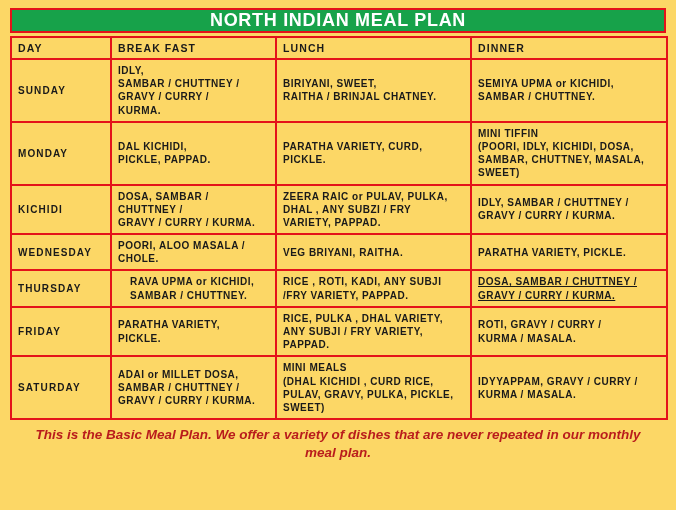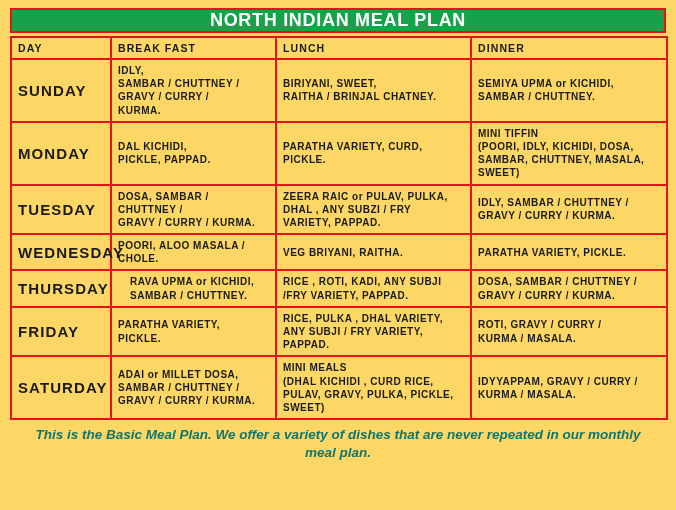--- a/index.html
+++ b/index.html
@@ -53,21 +53,21 @@
   thead th {
     text-align: left;
     font-size: 10.5px;
     font-weight: bold;
     letter-spacing: 1.1px;
     color: #1a1a1a;
     height: 22px;
     padding: 3px 6px;
   }
   td.day {
-    font-size: 15px;
+    font-size: 10px;
     font-weight: bold;
     letter-spacing: 1.1px;
     color: #1a1a1a;
   }
   td.meal-cell {
     font-size: 10px;
     font-weight: bold;
     letter-spacing: 0.5px;
     line-height: 1.32;
     color: #1a1a1a;
@@ -75,21 +75,21 @@
   col.c-day { width: 100px; }
   col.c-bf  { width: 165px; }
   col.c-lu  { width: 195px; }
   col.c-di  { width: 196px; }
   .footer {
     margin-top: 6px;
     text-align: center;
     font-size: 13.5px;
     font-weight: bold;
     font-style: italic;
-    color: #0f766e;
+    color: #b91c1c;
     line-height: 1.35;
     padding: 0 14px;
   }
 </style>
 </head>
 <body>
 
 <div class="page">
 
   <div class="title-bar">
@@ -128,21 +128,21 @@
         <td class="meal-cell" style="white-space: pre-line;">DAL KICHIDI,
 PICKLE, PAPPAD.</td>
         <td class="meal-cell" style="white-space: pre-line;">PARATHA VARIETY, CURD,
 PICKLE.</td>
         <td class="meal-cell" style="white-space: pre-line;">MINI TIFFIN
 (POORI, IDLY, KICHIDI, DOSA,
 SAMBAR, CHUTTNEY, MASALA,
 SWEET)</td>
       </tr>
       <tr>
-        <td class="day">TUESDAY</td>
+        <td class="day">KICHIDI</td>
         <td class="meal-cell" style="white-space: pre-line;">DOSA, SAMBAR /
 CHUTTNEY /
 GRAVY / CURRY / KURMA.</td>
         <td class="meal-cell" style="white-space: pre-line;">ZEERA RAIC or PULAV, PULKA,
 DHAL , ANY SUBZI / FRY
 VARIETY, PAPPAD.</td>
         <td class="meal-cell" style="white-space: pre-line;">IDLY, SAMBAR / CHUTTNEY /
 GRAVY / CURRY / KURMA.</td>
       </tr>
       <tr>
@@ -151,21 +151,21 @@
 CHOLE.</td>
         <td class="meal-cell" style="white-space: pre-line;">VEG BRIYANI, RAITHA.</td>
         <td class="meal-cell" style="white-space: pre-line;">PARATHA VARIETY, PICKLE.</td>
       </tr>
       <tr>
         <td class="day">THURSDAY</td>
         <td class="meal-cell" style="white-space: pre-line; padding-left: 18px;">RAVA UPMA or KICHIDI,
 SAMBAR / CHUTTNEY.</td>
         <td class="meal-cell" style="white-space: pre-line; border-radius: 10px;">RICE , ROTI, KADI, ANY SUBJI
 /FRY VARIETY, PAPPAD.</td>
-        <td class="meal-cell" style="white-space: pre-line;">DOSA, SAMBAR / CHUTTNEY /
+        <td class="meal-cell" style="white-space: pre-line; text-decoration: underline;">DOSA, SAMBAR / CHUTTNEY /
 GRAVY / CURRY / KURMA.</td>
       </tr>
       <tr>
         <td class="day">FRIDAY</td>
         <td class="meal-cell" style="white-space: pre-line;">PARATHA VARIETY,
 PICKLE.</td>
         <td class="meal-cell" style="white-space: pre-line;">RICE, PULKA , DHAL VARIETY,
 ANY SUBJI / FRY VARIETY,
 PAPPAD.</td>
         <td class="meal-cell" style="white-space: pre-line;">ROTI, GRAVY /  CURRY /

